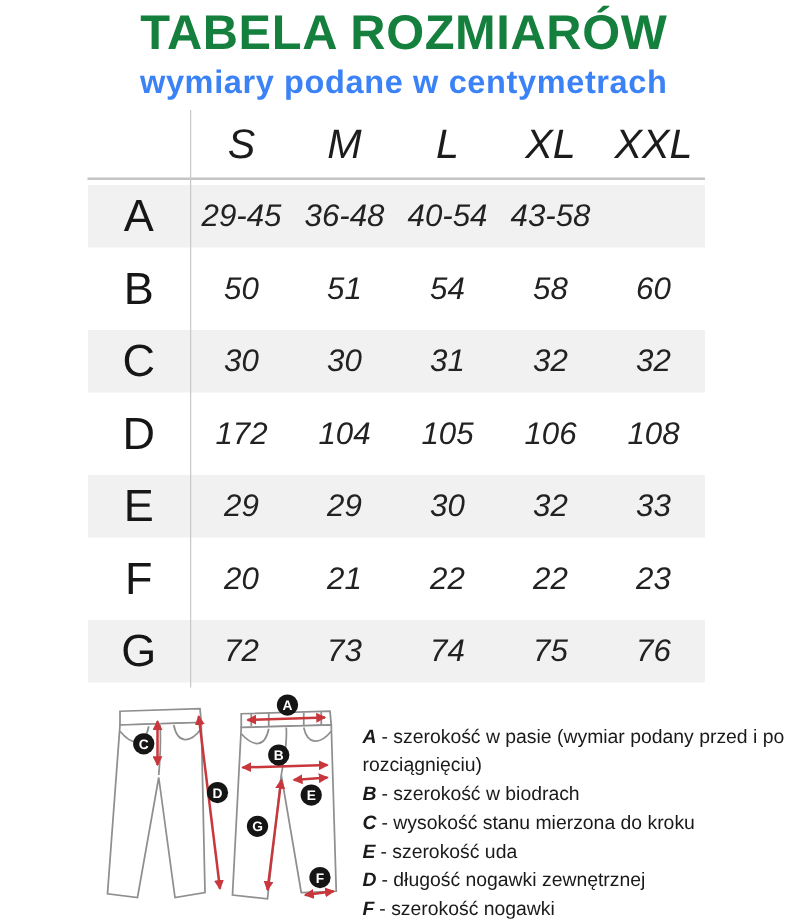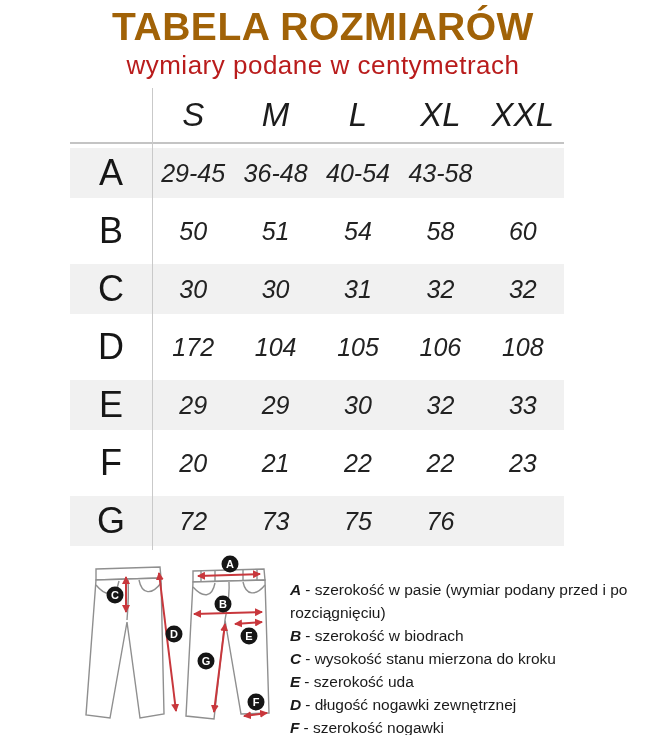--- a/index.html
+++ b/index.html
@@ -5,26 +5,26 @@
   html,body{margin:0;padding:0;}
   body{
     width:646px;height:735px;position:relative;overflow:hidden;
     background:#ffffff;color:#1a1a1a;
     font-family:"Liberation Sans",sans-serif;
   }
   
   .hdr{position:absolute;top:4px;left:0;width:646px;text-align:center;}
   .hdr h1{
     margin:0;font-size:39px;line-height:46px;font-weight:700;
-    letter-spacing:0.5px;color:#a16207;
+    letter-spacing:0.5px;color:#15803d;
     font-family:"Liberation Sans",sans-serif;
   }
   .hdr h2{
-    margin:0;font-size:26px;line-height:30px;font-weight:400;
-    color:#b91c1c;letter-spacing:0.5px;
+    margin:0;font-size:26px;line-height:30px;font-weight:700;
+    color:#3b82f6;letter-spacing:0.5px;
   }
   
   .size-table{
     position:absolute;left:70px;top:88px;width:494px;
     font-family:"Liberation Sans",sans-serif;
   }
   .size-table::before{ 
     content:"";position:absolute;left:82px;top:0;bottom:0;width:1px;
     background:#c9c9c9;z-index:2;
   }
@@ -120,20 +120,21 @@
     <div class="cell num">21</div>
     <div class="cell num">22</div>
     <div class="cell num">22</div>
     <div class="cell num">23</div>
   </div>
 
   <div class="grid-row stripe">
     <div class="cell row-label">G</div>
     <div class="cell num">72</div>
     <div class="cell num">73</div>
+    <div class="cell num">74</div>
     <div class="cell num">75</div>
     <div class="cell num">76</div>
   </div>
 </div>
 
 <div class="diagram-wrap">
   <svg width="215" height="183" viewBox="0 0 215 183">
     <defs>
       <marker id="ah" viewBox="0 0 8 8" markerWidth="8" markerHeight="8" refX="7" refY="4" orient="auto-start-reverse" markerUnits="userSpaceOnUse">
         <path d="M0,0 L8,4 L0,8 Z" fill="#c8373c"></path>

